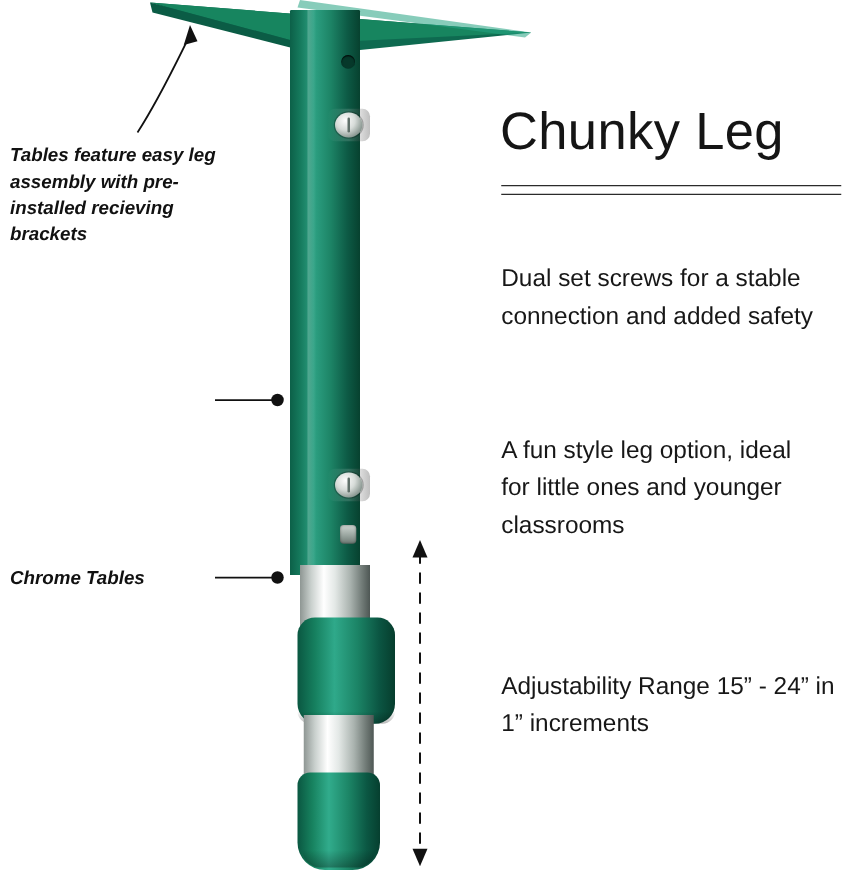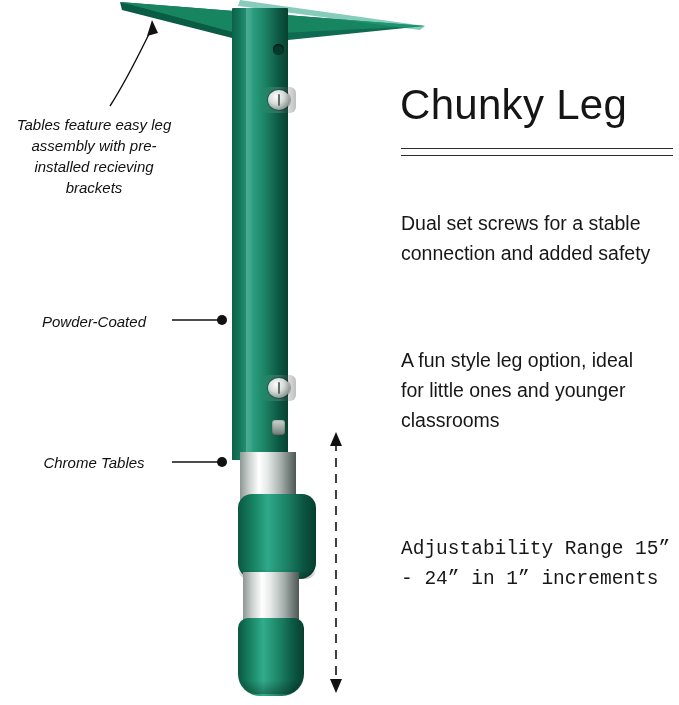--- a/index.html
+++ b/index.html
@@ -187,21 +187,22 @@
     background: linear-gradient(to bottom, rgba(0,0,0,0), rgba(0,0,0,.30));
   }
 
   
   .callout {
     position: absolute;
     font-style: italic;
     font-size: 15px;
     line-height: 21px;
     color: #111111;
-    text-align: center;
+    text-align: left;
+    font-weight: bold;
   }
   #callout-assembly {
     left: 8px;
     top: 114px;
     width: 172px;
   }
   #callout-powder {
     left: 8px;
     top: 311px;
     width: 172px;
@@ -238,21 +239,21 @@
 
   .para {
     position: absolute;
     left: 401px;
     font-size: 19.5px;
     line-height: 30px;
     color: #171717;
   }
   #para-screws { top: 208px; width: 265px; }
   #para-style  { top: 345px; width: 250px; }
-  #para-range  { top: 534px; width: 272px; font-family: Liberation Mono, monospace; }
+  #para-range  { top: 534px; width: 272px; }
 
   
   .dim {
     position: absolute;
     left: 318px;
     top: 430px;
     width: 36px;
     height: 265px;
   }
 
@@ -309,21 +310,20 @@
   </svg>
 
   <svg class="dim" viewBox="0 0 36 265">
     <line x1="18" y1="12" x2="18" y2="253" stroke="#111" stroke-width="1.6" stroke-dasharray="9 7"></line>
     <polygon points="18,2 12,16 24,16" fill="#111"></polygon>
     <polygon points="18,263 12,249 24,249" fill="#111"></polygon>
   </svg>
 
   <div class="callout" id="callout-assembly">Tables feature easy leg assembly with pre-installed recieving brackets</div>
 
-  <div class="callout" id="callout-powder">Powder-Coated</div>
 
   <div class="callout" id="callout-chrome">Chrome Tables</div>
 
   <div class="title">Chunky Leg</div>
   <div class="rule"></div>
   <div class="rule second"></div>
 
   <div class="para" id="para-screws">Dual set screws for a stable connection and added safety</div>
 
   <div class="para" id="para-style">A fun style leg option, ideal for little ones and younger classrooms</div>

